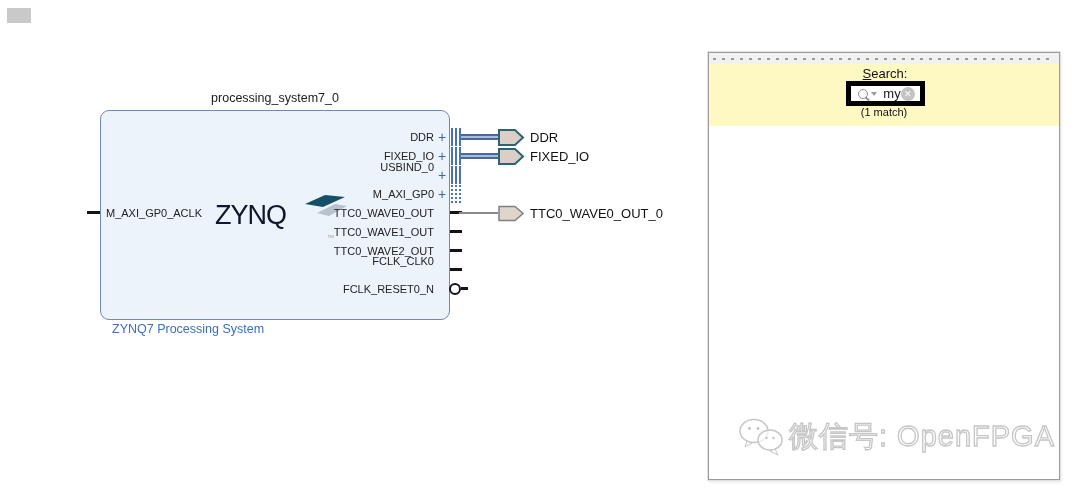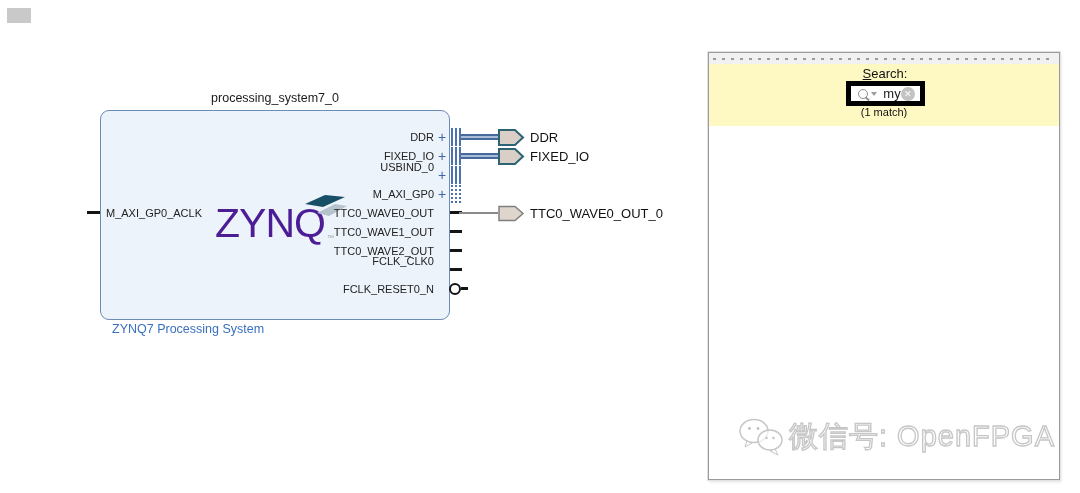--- a/index.html
+++ b/index.html
@@ -15,21 +15,21 @@
 
   
   .block-title{left:100px;top:91px;width:350px;text-align:center;font-size:12.5px;color:#1a1a1a;}
   .ps-block{
     left:100px;top:110px;width:350px;height:210px;background:#edf3fb;
     border:1px solid #6b8cb5;border-radius:9px;box-sizing:border-box;
   }
   .block-caption{left:112px;top:322px;width:350px;text-align:left;font-size:12.5px;color:#3a70bd;}
 
   .zynq-logo{left:215px;top:198px;width:130px;height:52px;}
-  .zynq-text{position:absolute;left:0;top:2px;font-size:41px;color:#4c1d95;letter-spacing:-1px;font-weight:400;}
+  .zynq-text{position:absolute;left:0;top:2px;font-size:27px;color:#0f172a;letter-spacing:-1px;font-weight:400;}
   .zynq-tm{position:absolute;left:112px;top:36px;font-size:7px;color:#9aa0a4;}
   .zynq-arrow{position:absolute;left:88px;top:-4px;}
 
   .port-label{font-size:11px;color:#222;line-height:14px;white-space:nowrap;}
   .rport{left:240px;width:194px;text-align:right;}
   .plus-sign{left:436px;width:12px;font-size:14px;color:#3f66a8;line-height:16px;text-align:center;}
 
   .if-stub{left:451px;width:10px;height:18px;
     background:repeating-linear-gradient(90deg,#4a72b0 0 2px,transparent 2px 4px);}
   .if-stub.dashed{

